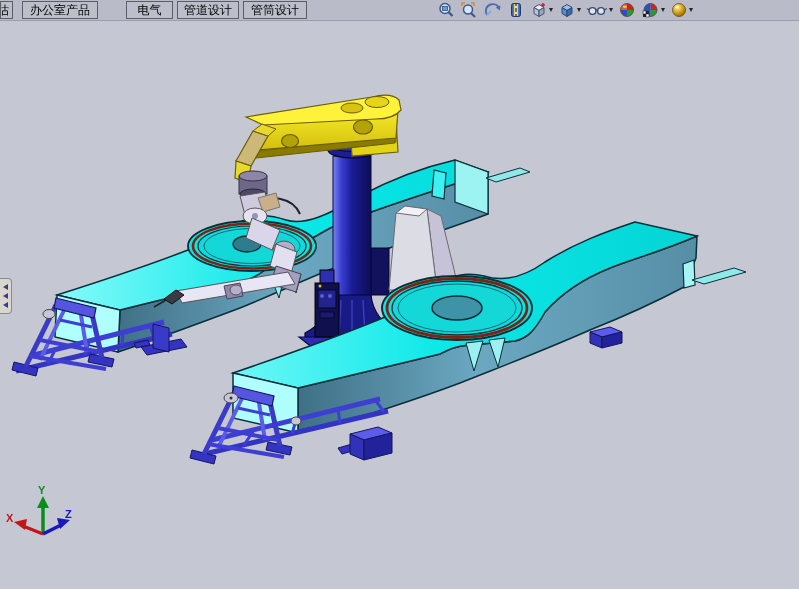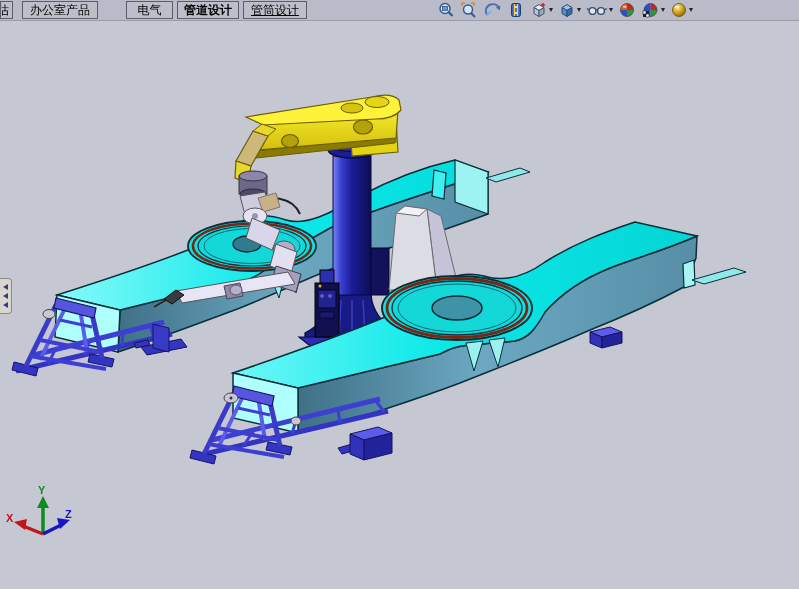--- a/index.html
+++ b/index.html
@@ -8,21 +8,21 @@
   svg text{font-family:"Liberation Sans",sans-serif;}
   
   .topbar{position:absolute;top:0;left:0;width:799px;height:20px;
           background:#b9bcc8;border-bottom:1px solid #999dab;z-index:5;}
   .tabs{position:absolute;left:0;top:0;height:20px;display:flex;align-items:flex-start;}
   .tab{box-sizing:border-box;margin-top:1px;margin-right:4px;height:18px;line-height:16px;
        border:1px solid #5d5d68;background:#bcbfca;color:#000;font-size:12px;
        text-align:center;overflow:hidden;white-space:nowrap;}
   .tab.partial{width:13px;margin-right:9px;}
   .tab.partial span{display:inline-block;margin-left:-7px;}
-  .tab.t1{width:76px;} .tab.t2{width:47px;margin-left:24px;} .tab.t3{width:62px;font-weight:bold;} .tab.t4{width:64px;text-decoration:underline;}
+  .tab.t1{width:76px;} .tab.t2{width:47px;margin-left:24px;} .tab.t3{width:62px;} .tab.t4{width:64px;}
   .view-toolbar{position:absolute;left:436px;top:0;height:20px;display:flex;
                 align-items:center;gap:3px;}
   .tbtn{display:flex;align-items:center;height:18px;padding:0 1px;}
   .tbtn svg{display:block;}
   .dd{font-size:8px;color:#222;margin-left:1px;line-height:8px;}
   
   .splitter{position:absolute;left:0;top:278px;width:11px;height:34px;z-index:4;
             background:#d9d6ce;border:1px solid #8a8a96;border-left:none;
             border-radius:0 4px 4px 0;display:flex;flex-direction:column;
             align-items:center;justify-content:center;gap:3px;}

